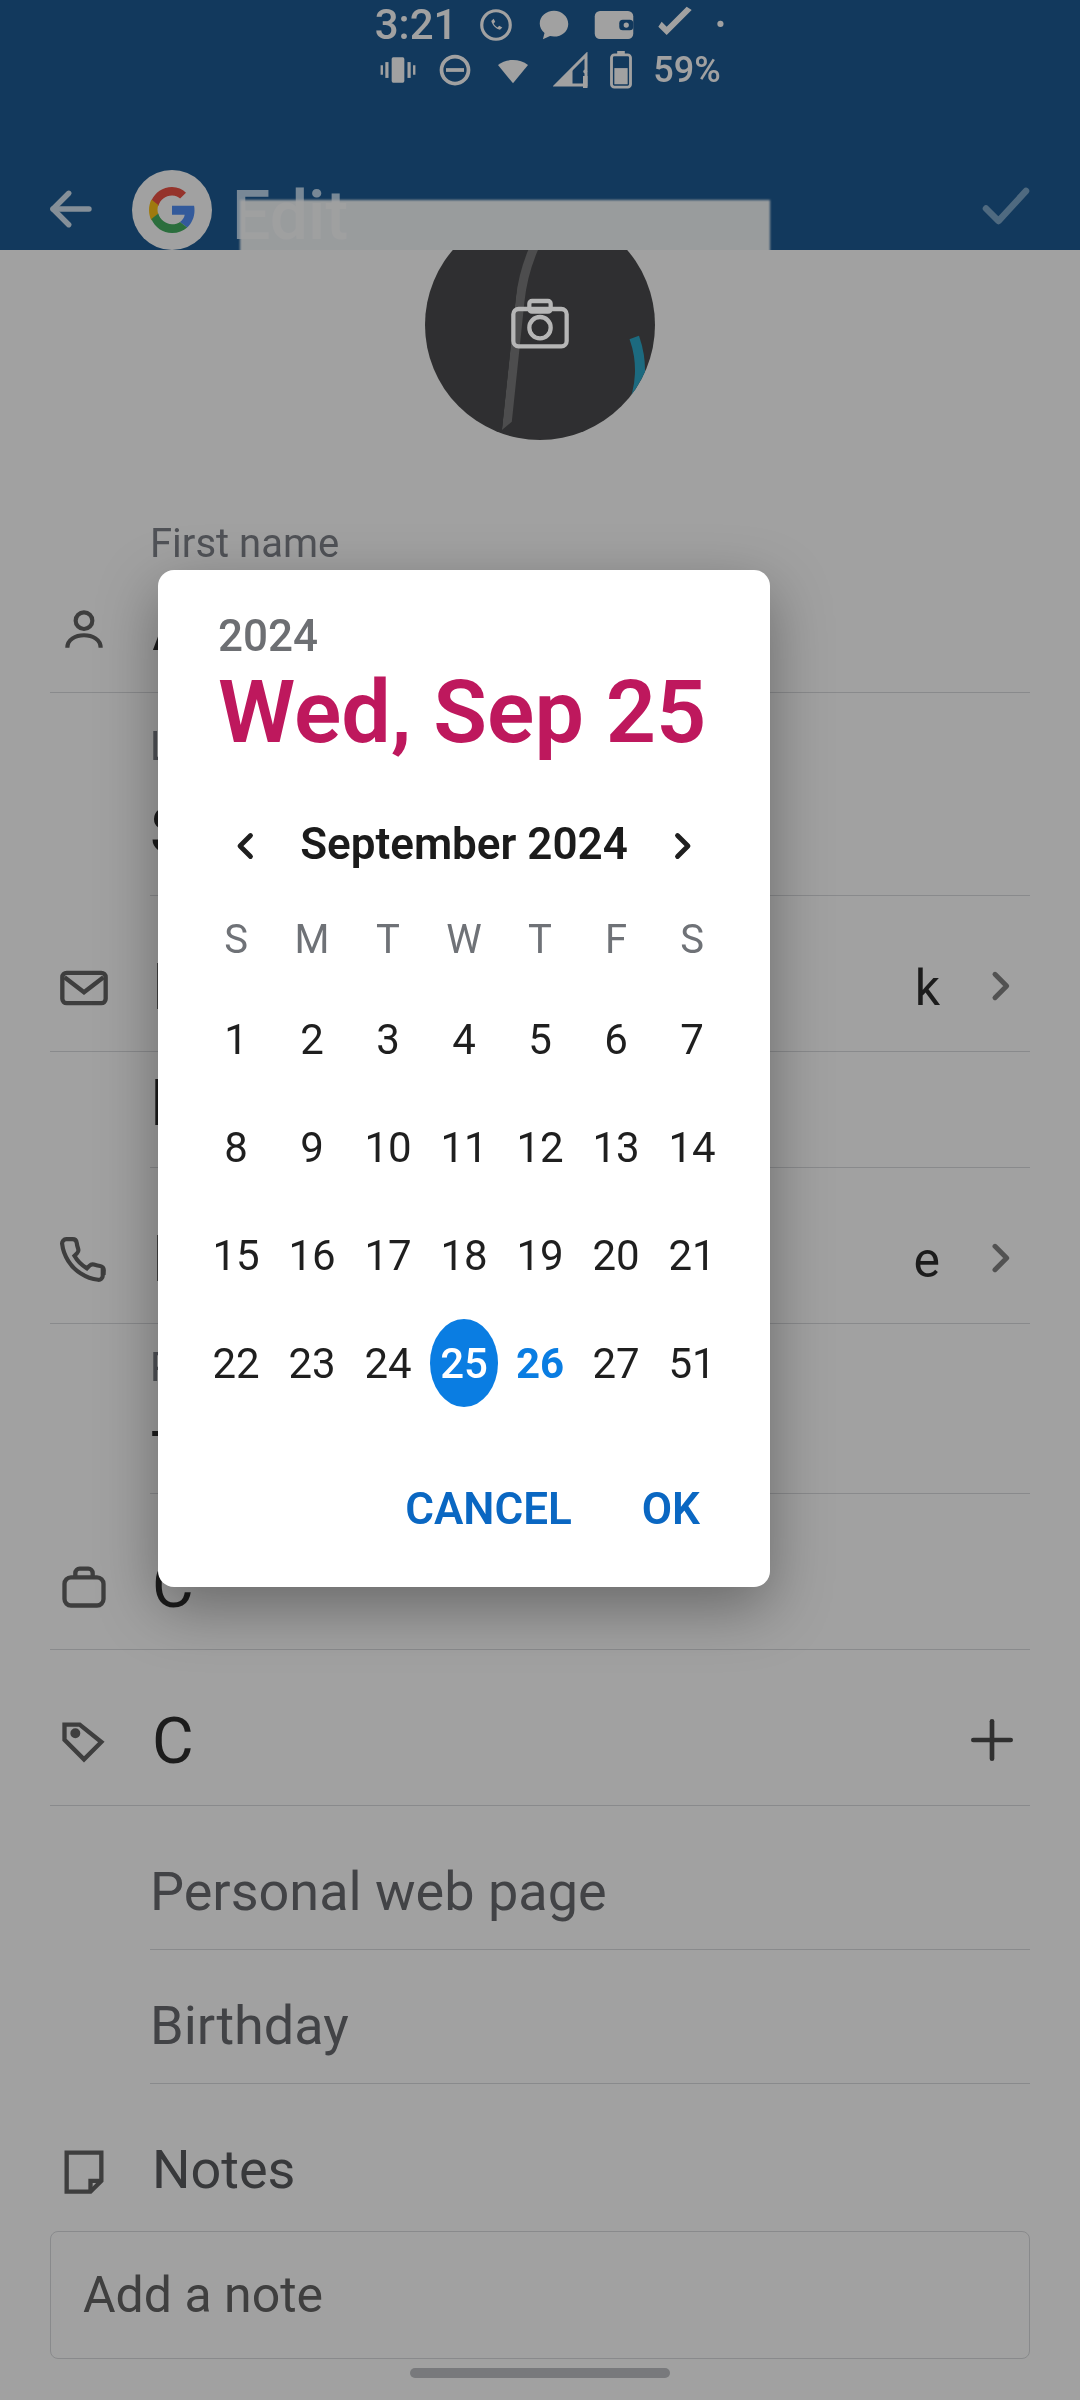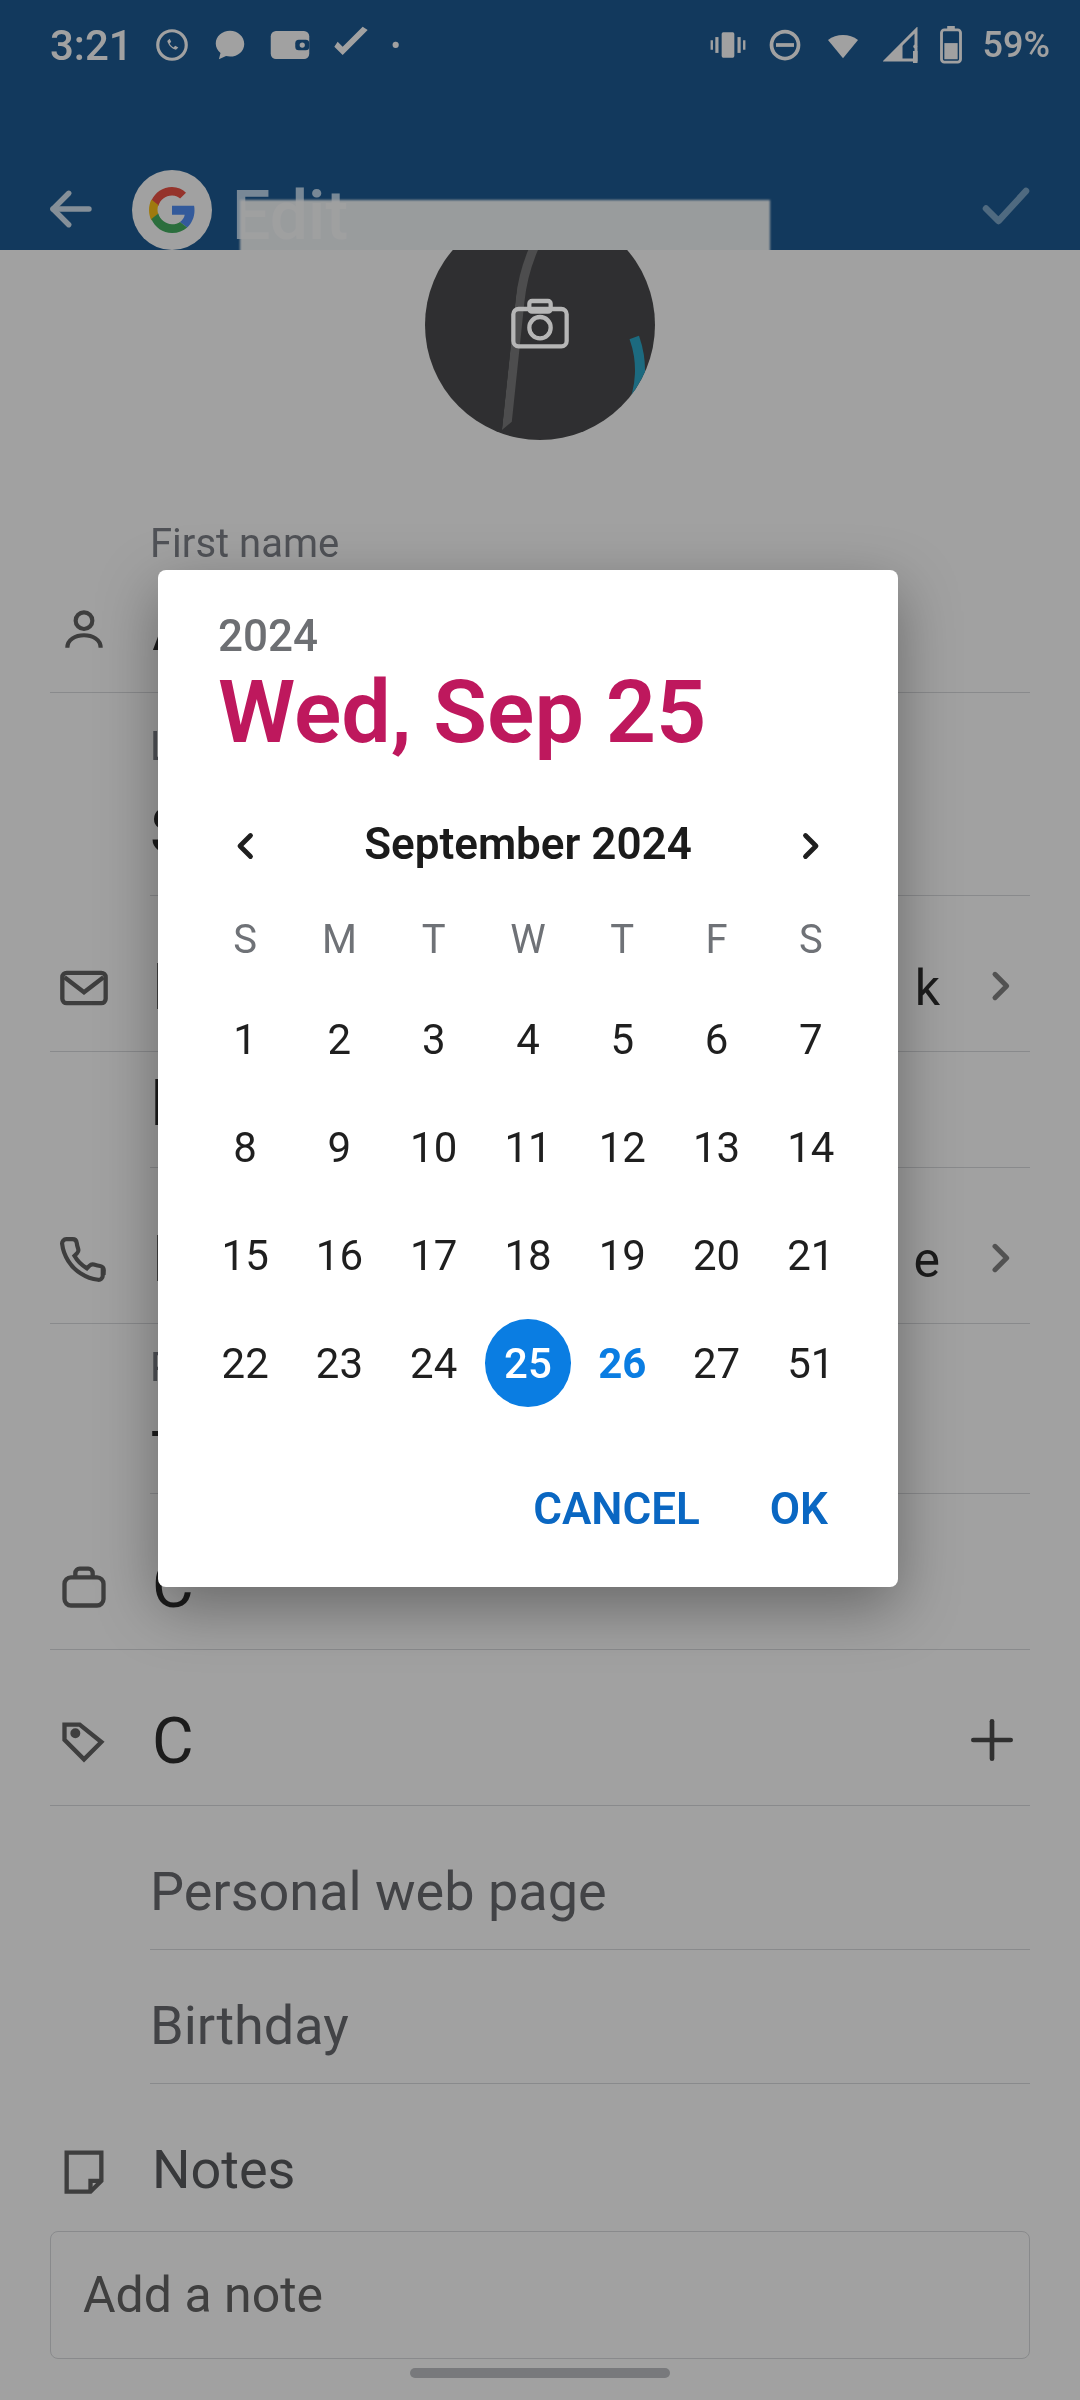--- a/index.html
+++ b/index.html
@@ -27,20 +27,21 @@
   .status-bar {
     height: 90px;
     background: var(--blue-header);
     display: flex;
     align-items: center;
     justify-content: space-between;
     padding: 0 30px 0 50px;
     color: #fff;
     font-size: 36px;
     font-weight: 500;
+    flex-direction: column;
   }
   .status-left, .status-right { display: flex; align-items: center; gap: 20px; }
   .status-left .time { font-size: 42px; }
   .status-icon { display: inline-flex; align-items: center; justify-content: center; }
   .header {
     height: 160px;
     background: var(--blue-header);
     display: flex;
     align-items: flex-end;
     padding: 10px 30px 0 30px;
@@ -124,23 +125,23 @@
   }
   .plus-btn { color: #3d3d3d; }
   
   .scrim {
     position: absolute; inset: 0;
     background: var(--scrim);
   }
   .dialog {
     position: absolute;
     top: 570px; left: 158px;
-    width: 740px;
+    width: 612px;
     background: #fff;
-    border-radius: 8px;
+    border-radius: 16px;
     box-shadow: 0 20px 60px rgba(0,0,0,0.35);
     padding: 40px 40px 40px 40px;
   }
   .dlg-year  { font-size: 44px; color: #6d6f73; font-weight: 500; margin: 0 0 4px 20px;}
   .dlg-date  { font-size: 88px; font-weight: 600; color: #be185d; line-height: 1.05; margin: 0 0 60px 20px;}
   .month-row {
     display: flex; justify-content: space-between;
     padding: 0 20px; margin-bottom: 42px; margin-top: 21px;
   }
   .month-label { font-size: 44px; font-weight: 600; }

